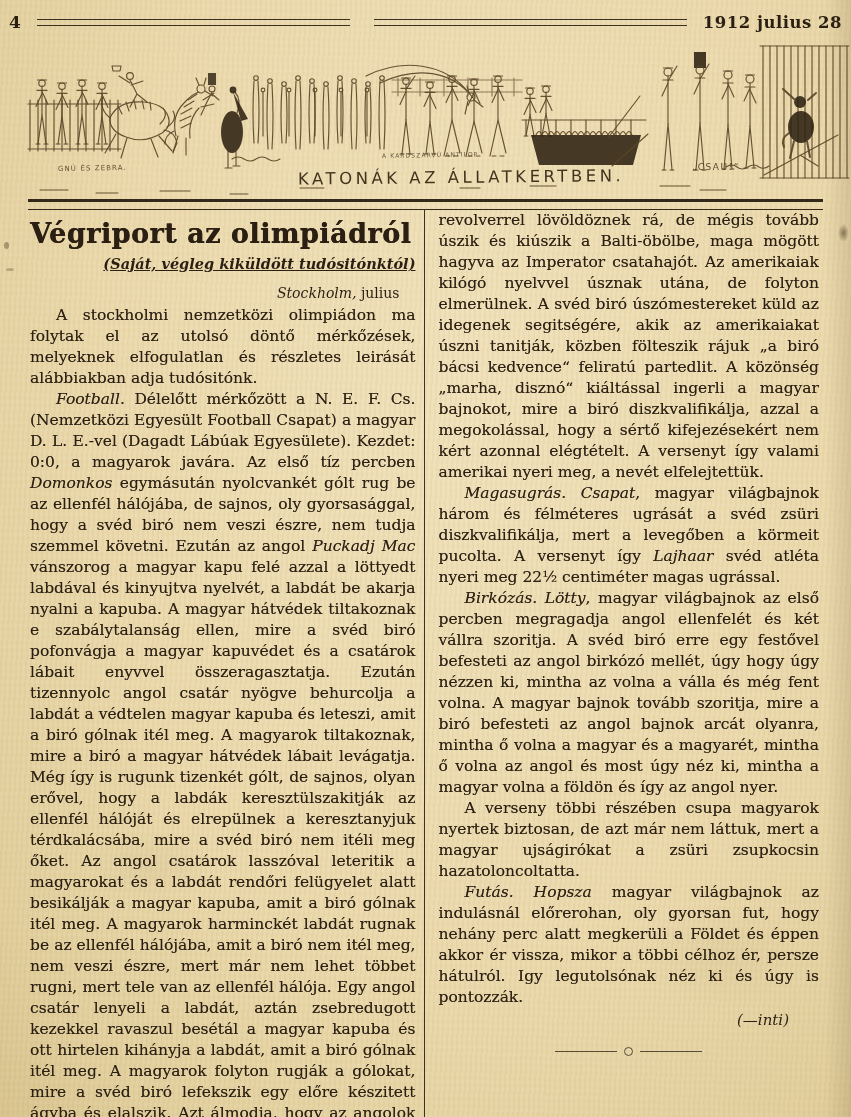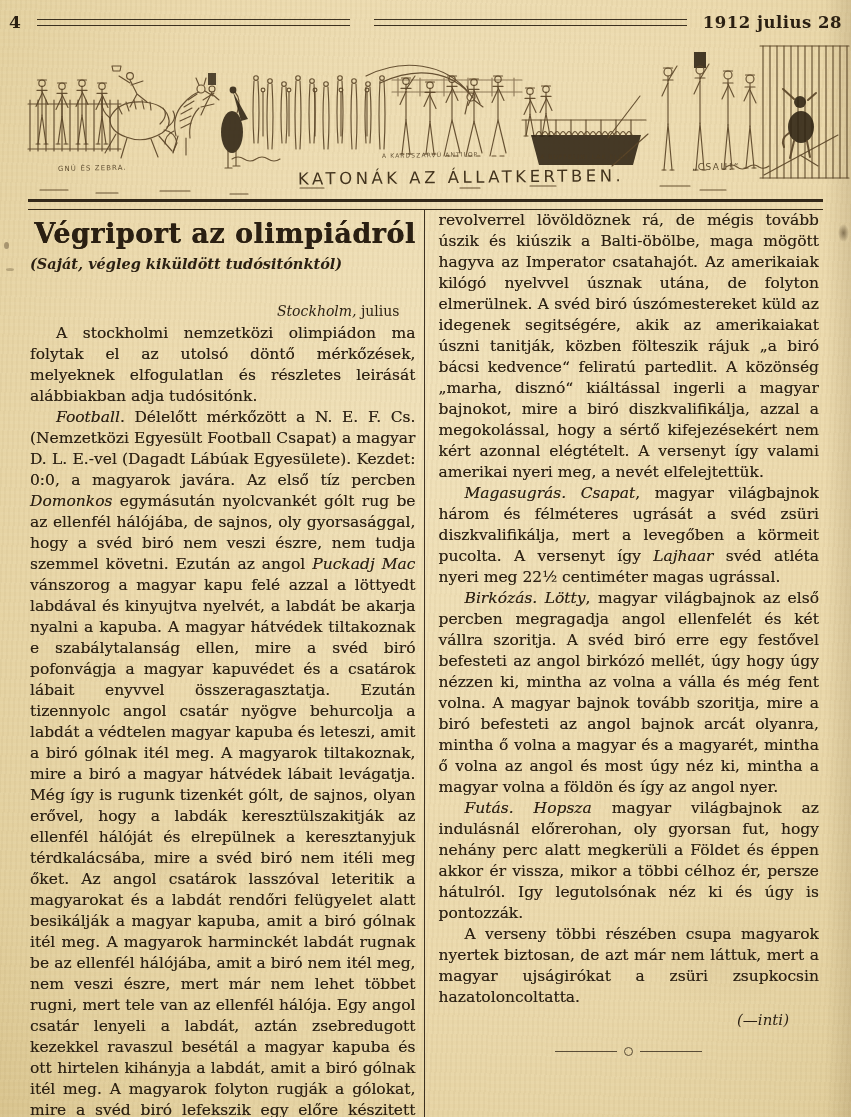--- a/index.html
+++ b/index.html
@@ -37,23 +37,23 @@
   .heavy-rule{position:absolute;top:199px;left:28px;right:28px;height:7px;
     border-top:3px solid #241a0e;border-bottom:1.5px solid #241a0e;opacity:.92;}
 
   
   .columns{position:absolute;top:210px;left:30px;right:32px;bottom:0;
     display:grid;grid-template-columns:1fr 2px 1fr;}
   .col-left{padding-right:8px;}
   .col-right{padding-left:13px;}
   .col-divider{background:#2a1f12;width:1.6px;justify-self:center;height:100%;opacity:.9;}
 
-  .article-title{font-size:27px;font-weight:bold;text-align:right;margin:8px 0 6px;
+  .article-title{font-size:27px;font-weight:bold;text-align:left;margin:8px 0 6px;
     letter-spacing:.5px;text-shadow:.4px 0 currentColor;}
-  .article-subtitle{font-size:14.5px;font-weight:bold;font-style:italic;text-align:left;margin:0 0 31px;}
+  .article-subtitle{font-size:14.5px;font-weight:bold;font-style:italic;text-align:right;margin:0 0 13px;text-decoration:underline;}
   .dateline{font-size:14px;text-align:right;padding-right:16px;margin:0 0 4px;}
   .dateline .place{font-style:italic;}
 
   .para{margin:0;text-align:justify;text-indent:26px;font-size:15.5px;line-height:21px;
     text-shadow:0 0 .35px rgba(42,31,18,.55);}
   .para.noindent{text-indent:0;}
   .it{font-style:italic;}
 
   .signature{font-size:15px;font-style:italic;text-align:right;padding-right:30px;margin-top:3px;}
   .ornament{display:flex;align-items:center;justify-content:center;gap:7px;margin-top:18px;opacity:.75;}
@@ -324,22 +324,22 @@
       </div>
   </div>
 
   <div class="col-divider"></div>
 
   <div class="col-right">
     <div id="col-right-paras">
         <p class="para noindent"><span>revolverrel lövöldöznek rá, de mégis tovább úszik és kiúszik a Balti-öbölbe, maga mögött hagyva az Imperator csatahajót. Az amerikaiak kilógó nyelvvel úsznak utána, de folyton elmerülnek. A svéd biró úszómestereket küld az idegenek segitségére, akik az amerikaiakat úszni tanitják, közben fölteszik rájuk „a biró bácsi kedvence“ feliratú partedlit. A közönség „marha, disznó“ kiáltással ingerli a magyar bajnokot, mire a biró diszkvalifikálja, azzal a megokolással, hogy a sértő kifejezésekért nem kért azonnal elégtételt. A versenyt így valami amerikai nyeri meg, a nevét elfelejtettük.</span></p>
         <p class="para"><span class="it">Magasugrás. Csapat</span><span>, magyar világbajnok három és félméteres ugrását a svéd zsüri diszkvalifikálja, mert a levegőben a körmeit pucolta. A versenyt így </span><span class="it">Lajhaar</span><span> svéd atléta nyeri meg 22½ centiméter magas ugrással.</span></p>
         <p class="para"><span class="it">Birkózás. Lötty</span><span>, magyar világbajnok az első percben megragadja angol ellenfelét és két vállra szoritja. A svéd biró erre egy festővel befesteti az angol birkózó mellét, úgy hogy úgy nézzen ki, mintha az volna a válla és még fent volna. A magyar bajnok tovább szoritja, mire a biró befesteti az angol bajnok arcát olyanra, mintha ő volna a magyar és a magyarét, mintha ő volna az angol és most úgy néz ki, mintha a magyar volna a földön és így az angol nyer.</span></p>
+        <p class="para"><span>A verseny többi részében csupa magyarok nyertek biztosan, de azt már nem láttuk, mert a magyar ujságirókat a zsüri zsupkocsin hazatoloncoltatta.</span></p>
         <p class="para"><span class="it">Futás. Hopsza</span><span> magyar világbajnok az indulásnál előrerohan, oly gyorsan fut, hogy nehány perc alatt megkerüli a Földet és éppen akkor ér vissza, mikor a többi célhoz ér, persze hátulról. Igy legutolsónak néz ki és úgy is pontozzák.</span></p>
-        <p class="para"><span>A verseny többi részében csupa magyarok nyertek biztosan, de azt már nem láttuk, mert a magyar ujságirókat a zsüri zsupkocsin hazatoloncoltatta.</span></p>
       </div>
     <div class="signature">(—inti)</div>
     <div class="ornament">
       <span class="orn-line"></span>
       <span class="orn-dot"></span>
       <span class="orn-line"></span>
     </div>
   </div>
 </div>
 

